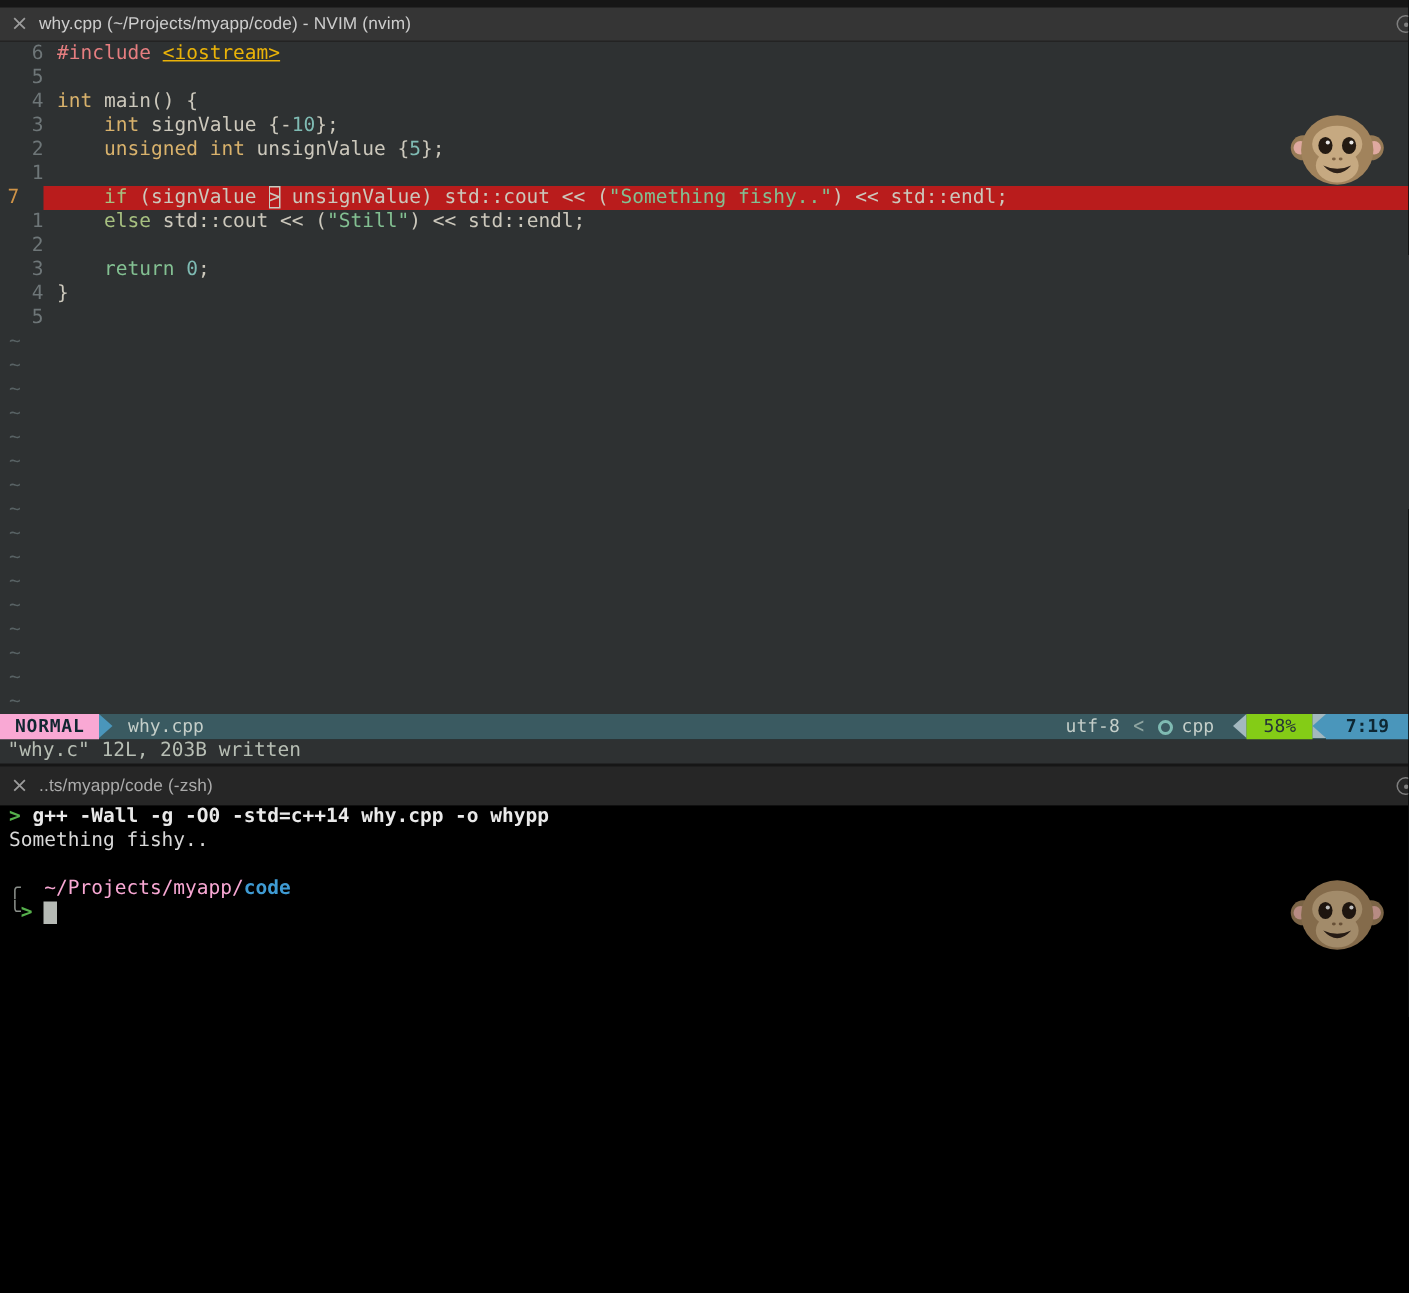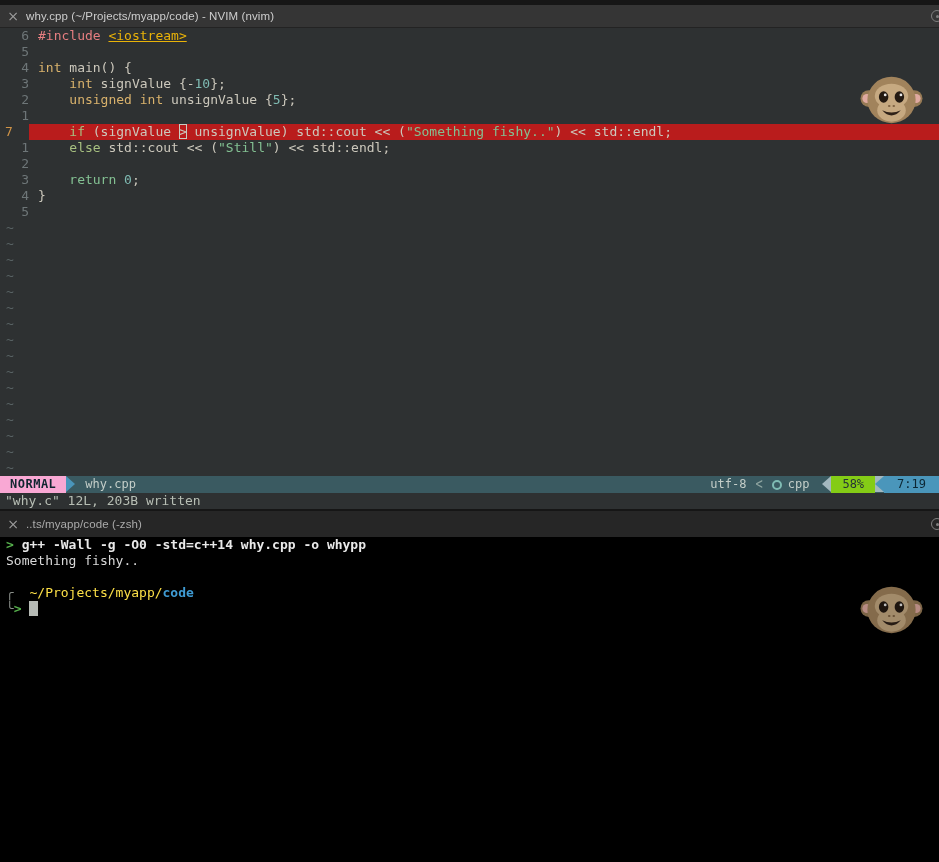--- a/index.html
+++ b/index.html
@@ -54,21 +54,21 @@
   .sl-enc { align-self:center; }
   .sl-thin-sep { align-self:center; margin:0 9px; color:#8fa5a1; transform:scaleY(1.25); font-size:12px; }
   .gear-icon { align-self:center; width:10px; height:10px; border:2px solid #7fbbb3;
     border-radius:50%; margin-right:6px; }
   .sl-ft { margin-right:13px; align-self:center; }
   .pl-left-gray { width:0; height:0; border-top:8.5px solid transparent;
     border-bottom:8.5px solid transparent; border-right:9px solid #a3b8bf; }
   .sl-progress { background:#84cc16; color:#263338; padding:0 11px; }
   .pl-left-blue { width:0; height:0; background:#a3b8bf; border-top:8.5px solid transparent;
     border-bottom:8.5px solid transparent; border-right:9px solid #4a96bb; }
-  .sl-pos { background:#4a96bb; color:#0d2733; font-weight:normal; padding:0 13px; }
+  .sl-pos { background:#4a96bb; color:#0d2733; font-weight:bold; padding:0 13px; }
   .msgline {
     position:absolute; top:493px; left:0; width:939px; height:16px;
     background:#2e3132; color:#b7beb4; padding-left:5px;
     font:13px/16px "DejaVu Sans Mono", monospace;
   }
   
   .term-titlebar {
     position:absolute; top:511px; left:0; width:939px; height:26px;
     background:#262626; display:flex; align-items:center;
     color:#ababab; font-size:11.5px;
@@ -163,21 +163,21 @@
   <div class="term-titlebar">
     <span class="close-x">×</span>
     <span class="titlebar-title">..ts/myapp/code (-zsh)</span>
     <span class="corner-ring"></span>
   </div>
 
   <div class="term-area">
       <div class="term-row"><span style="color: rgb(86, 176, 76); font-weight: bold;">&gt;</span><span style="color: rgb(233, 233, 233); font-weight: bold;"> g++ -Wall -g -O0 -std=c++14 why.cpp -o whypp</span></div>
       <div class="term-row"><span style="color: rgb(217, 217, 217);">Something fishy..</span></div>
       <div class="term-row"></div>
-      <div class="term-row"><span style="color: rgb(138, 143, 138);">╭</span><span style="color: rgb(138, 143, 138);">  </span><span style="color: #fde047;">~/Projects/myapp/</span><span style="color: rgb(63, 155, 211); font-weight: bold;">code</span></div>
+      <div class="term-row"><span style="color: rgb(138, 143, 138);">╭</span><span style="color: rgb(138, 143, 138);">  </span><span style="color: #f9a8d4;">~/Projects/myapp/</span><span style="color: rgb(63, 155, 211); font-weight: bold;">code</span></div>
       <div class="term-row"><span style="color: rgb(138, 143, 138);">╰</span><span style="color: rgb(86, 176, 76); font-weight: bold;">&gt;</span><span style="color: rgb(217, 217, 217);"> </span><span class="block-cursor"></span></div>
     </div>
 
   <svg class="monkey term-monkey" viewBox="0 0 64 64">
     <circle cx="9" cy="31" r="8.5" fill="#967a55"></circle>
     <circle cx="55" cy="31" r="8.5" fill="#967a55"></circle>
     <circle cx="7" cy="31" r="4.6" fill="#dfa9a0"></circle>
     <circle cx="57" cy="31" r="4.6" fill="#dfa9a0"></circle>
     <ellipse cx="32" cy="32.5" rx="24.5" ry="23.5" fill="#a1835c"></ellipse>
     <ellipse cx="32" cy="28.5" rx="17" ry="12.5" fill="#c6a981"></ellipse>

